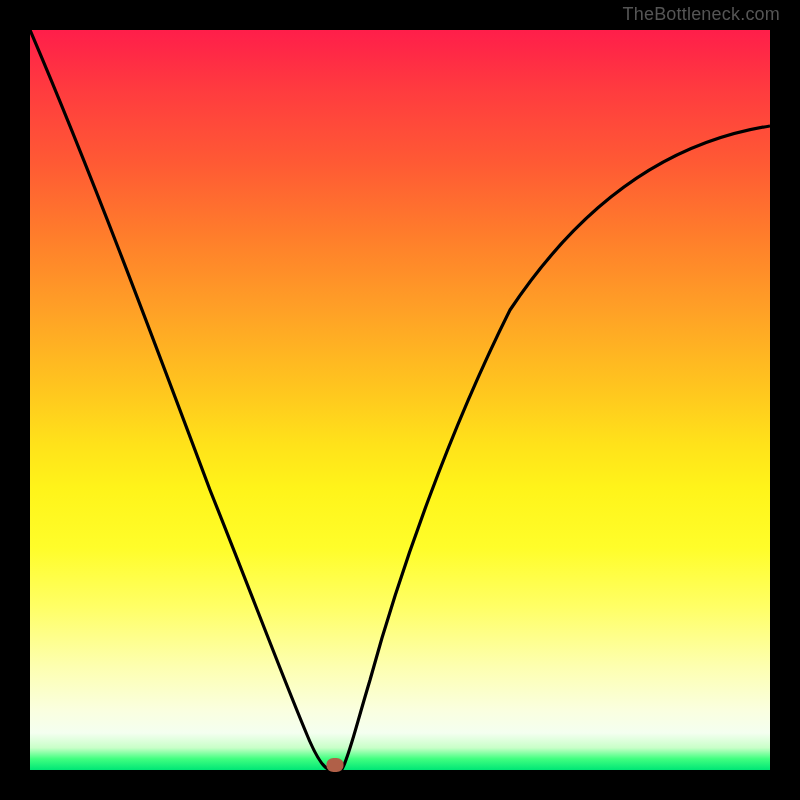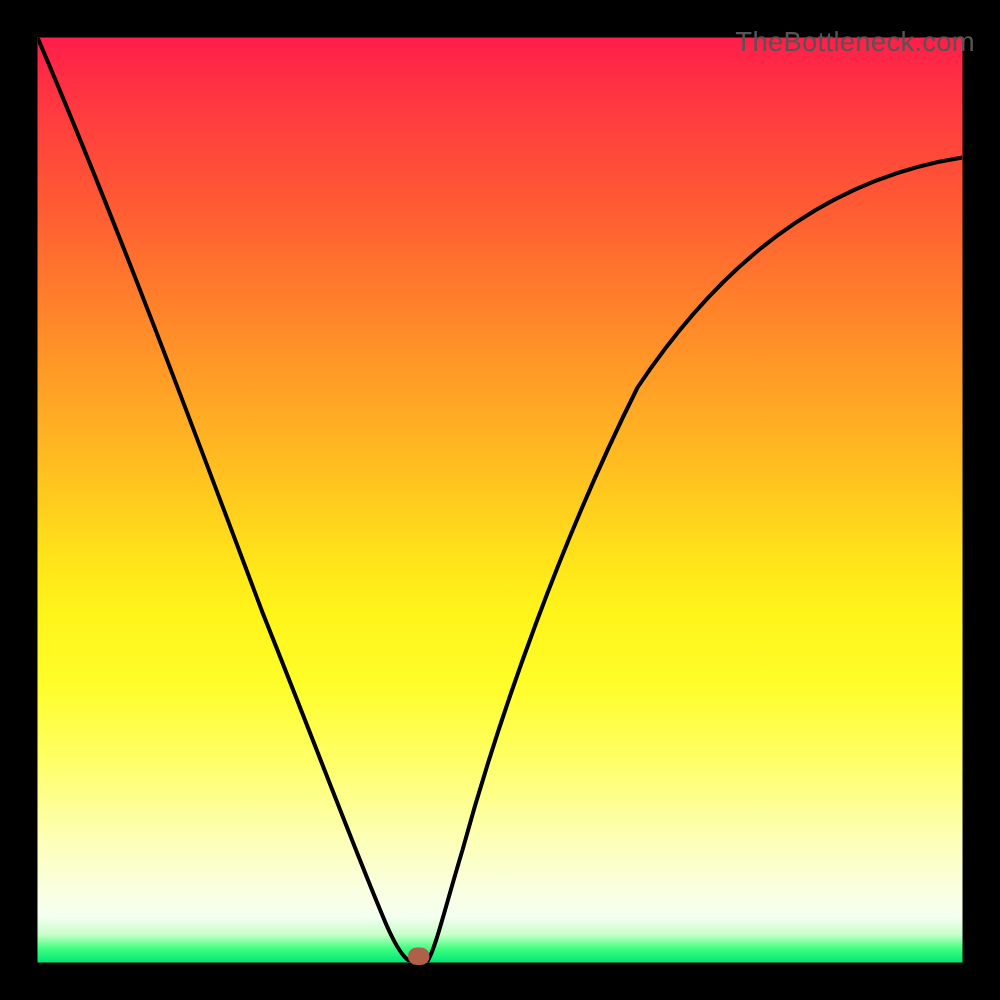--- a/index.html
+++ b/index.html
@@ -15,25 +15,24 @@
     position: relative;
     width: 800px;
     height: 800px;
     background: #000;
   }
   .watermark {
     position: absolute;
     top: 4px;
     right: 20px;
     color: #555;
-    font-size: 22px;
+    font-size: 18px;
     font-weight: 500;
     letter-spacing: 0.2px;
     z-index: 10;
-    margin-top: 17px;
   }
   .plot-area {
     position: absolute;
     left: 30px;
     top: 30px;
     width: 740px;
     height: 740px;
     background: linear-gradient(to bottom,
       #ff1e4a 0%,
       #ff3b3f 8%,

